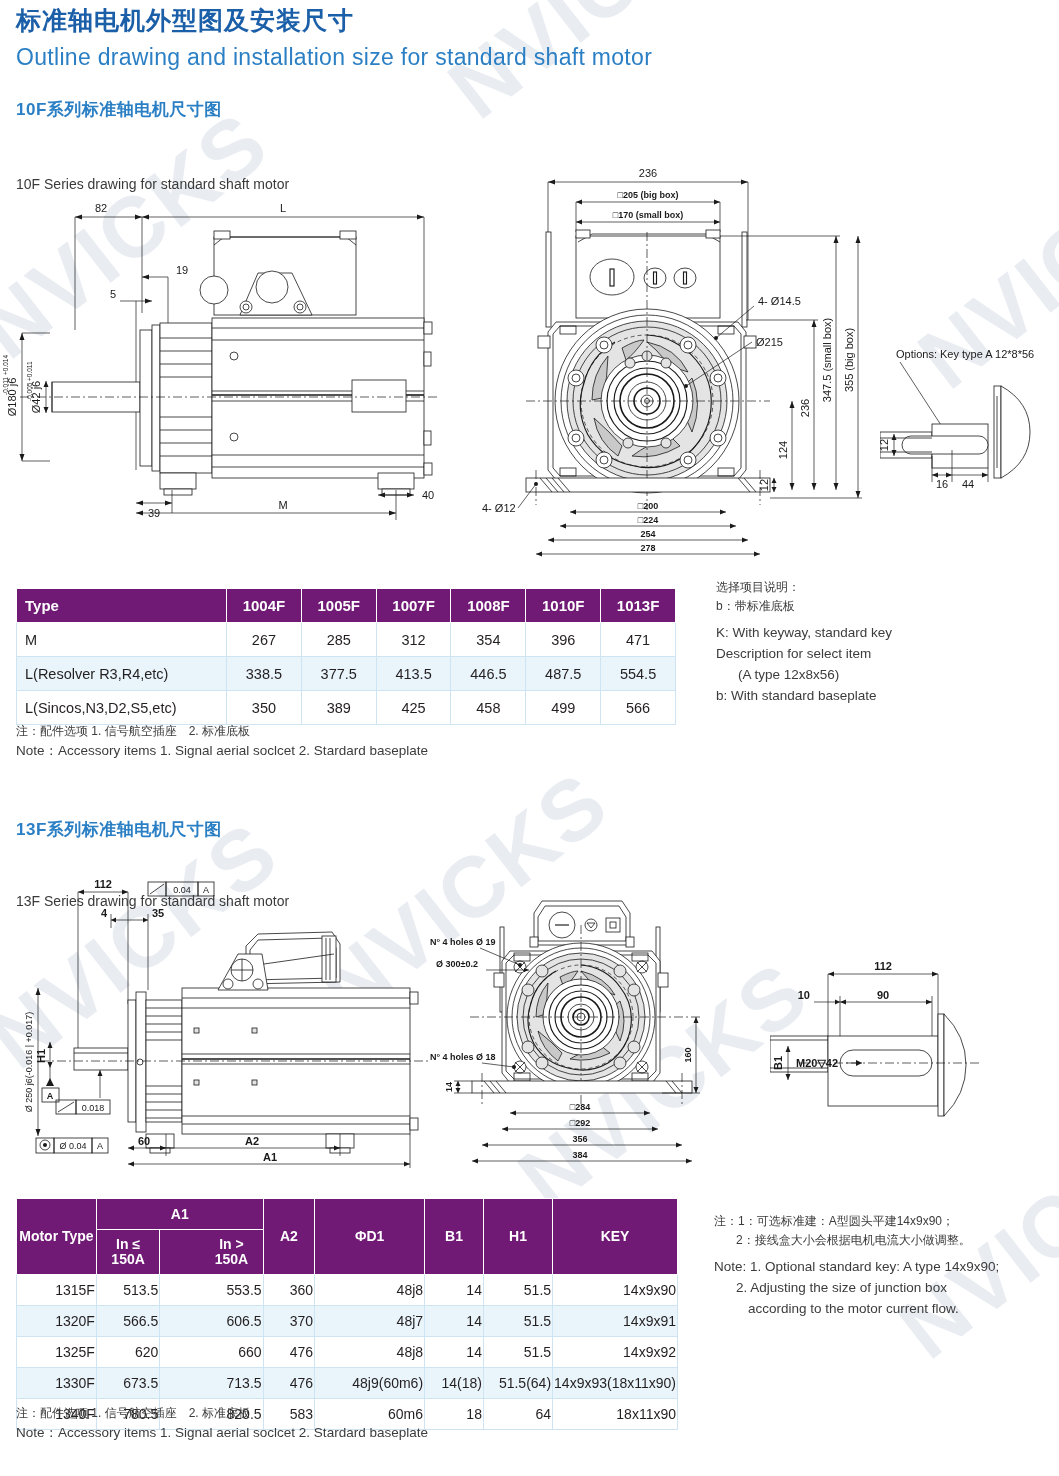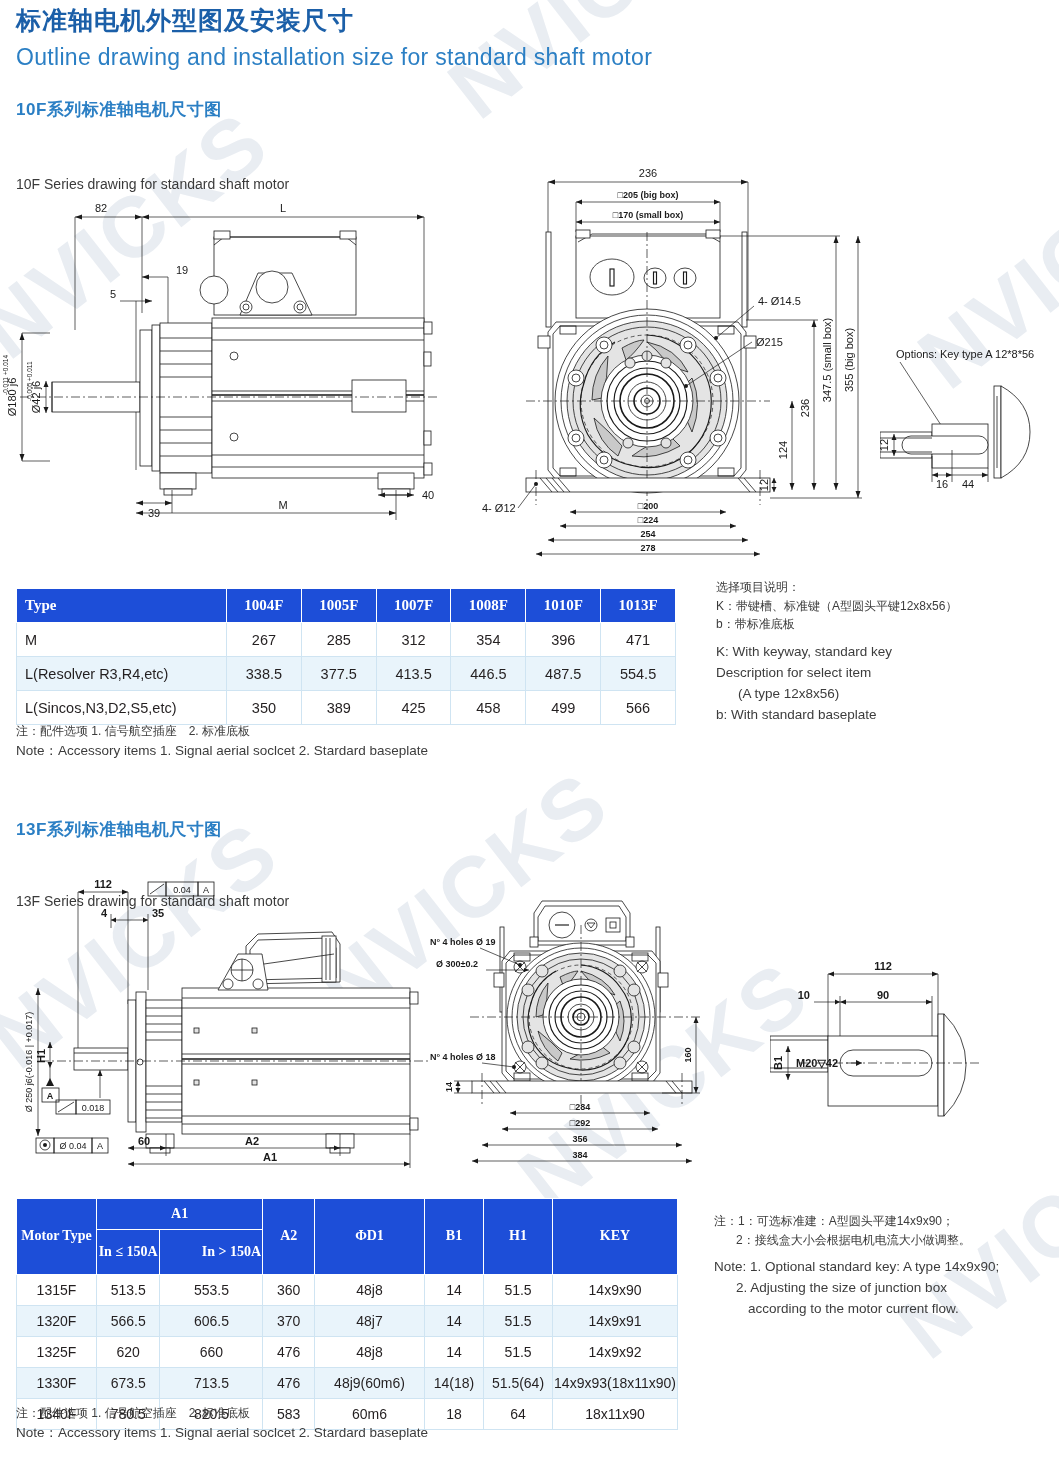--- a/index.html
+++ b/index.html
@@ -28,35 +28,35 @@
     position:absolute;left:16px;font-size:17px;font-weight:700;
     color:#2b7fc4;letter-spacing:.5px;z-index:3;
   }
   .sec-en{
     position:absolute;left:16px;font-size:14px;font-weight:400;
     color:#3a3a3a;z-index:3;margin-top:48px;
   }
   
   table{border-collapse:collapse;position:absolute;z-index:4;background:#fff;}
   table th{
-    background:#1d4ed8;color:#ffffff;font-weight:700;
-    border:1px solid #ffffff;text-align:center;font-family:Liberation Serif, serif;
+    background:#701a75;color:#ffffff;font-weight:700;
+    border:1px solid #ffffff;text-align:center;
   }
   table td{
     border:1px solid #cfe4f2;text-align:center;background:#ffffff;
     color:#231f20;
   }
   table tr.alt td{background:#e9f4fb;}
   #tbl-10f{left:16px;top:588px;width:660px;font-size:14.5px;}
   #tbl-10f th{height:31px;font-size:15px;}
   #tbl-10f td{height:31px;}
   #tbl-10f td.rowlab{text-align:left;padding-left:8px;}
   #tbl-13f{left:16px;top:1198px;width:662px;font-size:14px;}
   #tbl-13f th{font-size:14px;line-height:1.05;padding:2px 1px;}
-  #tbl-13f td{height:28px;}
+  #tbl-13f td{height:28px;text-align:right;}
   
   .note{position:absolute;z-index:4;font-size:13.5px;line-height:1.55;color:#3c3c3c;}
   .note .cn{font-size:12px;}
   .note .gap{height:8px;}
   .ind1{padding-left:22px;display:block;}
   .ind2{padding-left:34px;display:block;}
   
   svg.draw{position:absolute;z-index:2;}
   svg.draw text{font-family:"Liberation Sans",sans-serif;fill:#1a1a1a;}
   .ln{stroke:#1a1a1a;fill:none;}
@@ -513,21 +513,20 @@
   </tbody>
 </table>
 
 <div class="note" style="left:16px;top:722px;">
   <div class="cn">注：配件选项 1. 信号航空插座　2. 标准底板</div>
   <div>Note：Accessory items  1. Signal aerial soclcet   2. Stardard baseplate</div>
 </div>
 
 <div class="note" style="left:716px;top:578px;width:330px;">
   <div class="cn">选择项目说明：</div>
-  <div class="cn">K：带键槽、标准键（A型圆头平键12x8x56）</div>
   <div class="cn">b：带标准底板</div>
   <div class="gap"></div>
   <div>K: With keyway, standard key</div>
   <div>Description for select item</div>
   <div class="ind1">(A type 12x8x56)</div>
   <div>b: With standard baseplate</div>
 </div>
 
 <svg class="draw" style="left:0px;top:870px;" width="450" height="300" viewBox="0 0 450 300">
 

